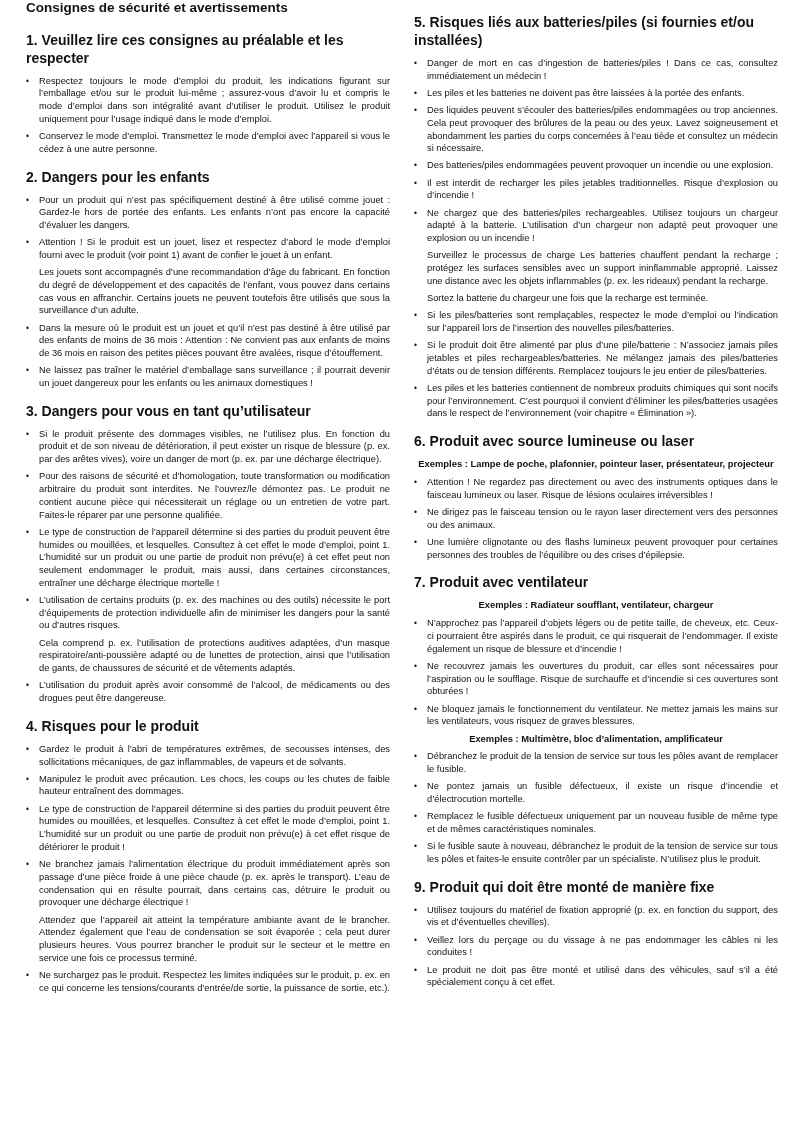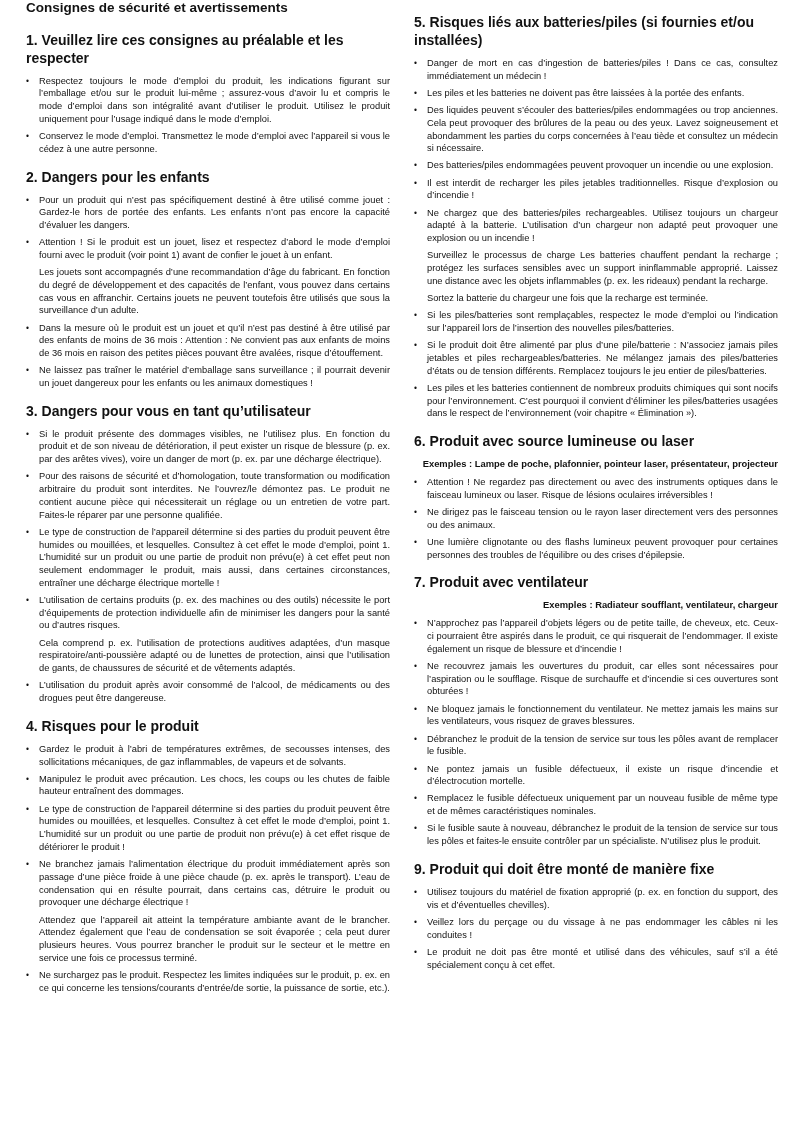--- a/index.html
+++ b/index.html
@@ -35,21 +35,21 @@
     line-height: 1.37;
     margin-bottom: 4.5px;
     text-align: justify;
   }
   .bullet { display: flex; }
   .marker { flex: 0 0 13px; width: 13px; font-size: 8.5px; line-height: 1.5; }
   .txt { flex: 1 1 auto; min-width: 0; }
   .para { margin-left: 13px; }
   .examples {
     font-weight: bold;
-    text-align: right;
+    text-align: center;
     margin-bottom: 5px;
     font-size: 9.4px;
   }
 </style>
 </head>
 <body>
 
 <div class="page">
   <div class="col" id="col-1">
     <h1 class="doc-title">Consignes de sécurité et avertissements</h1>
@@ -201,20 +201,21 @@
         <div class="item bullet">
           <span class="marker">•</span>
           <span class="txt">Ne recouvrez jamais les ouvertures du produit, car elles sont nécessaires pour l’aspiration ou le soufflage. Risque de surchauffe et d’incendie si ces ouvertures sont obturées !</span>
         </div>
         <div class="item bullet">
           <span class="marker">•</span>
           <span class="txt">Ne bloquez jamais le fonctionnement du ventilateur. Ne mettez jamais les mains sur les ventilateurs, vous risquez de graves blessures.</span>
         </div>
       </section>
       <section>
+        <div class="item examples">Exemples : Multimètre, bloc d’alimentation, amplificateur</div>
         <div class="item bullet">
           <span class="marker">•</span>
           <span class="txt">Débranchez le produit de la tension de service sur tous les pôles avant de remplacer le fusible.</span>
         </div>
         <div class="item bullet">
           <span class="marker">•</span>
           <span class="txt">Ne pontez jamais un fusible défectueux, il existe un risque d’incendie et d’électrocution mortelle.</span>
         </div>
         <div class="item bullet">
           <span class="marker">•</span>

